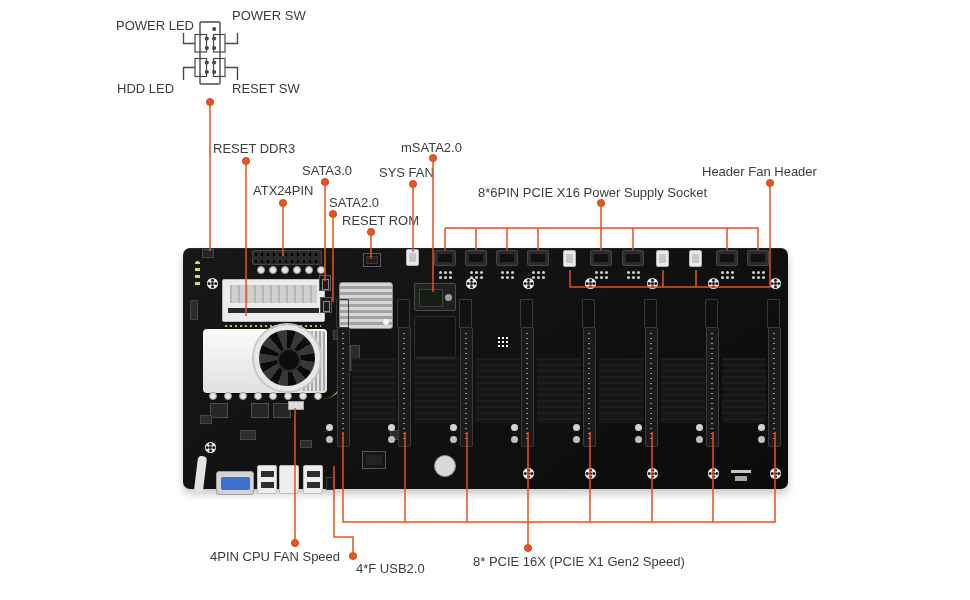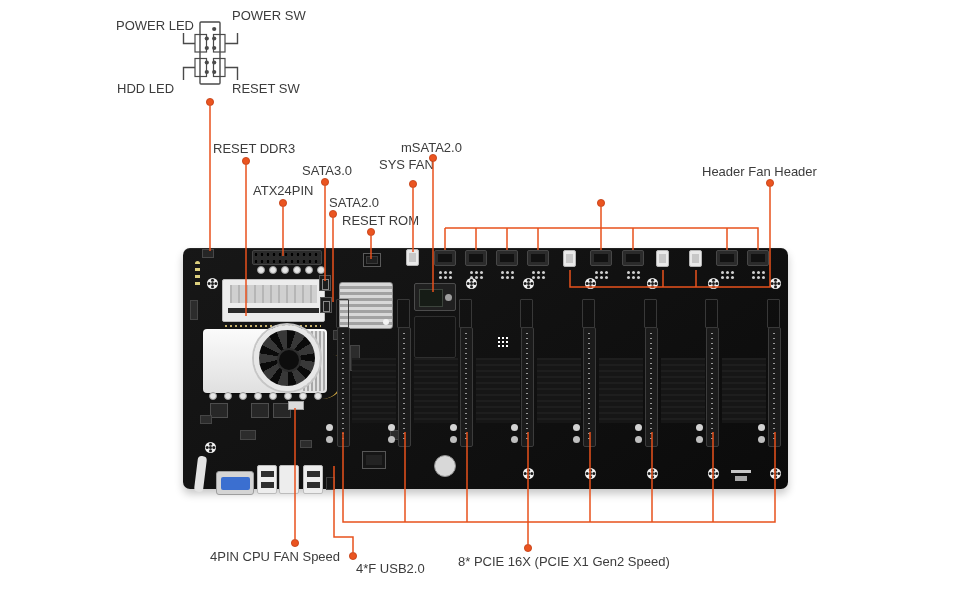--- a/index.html
+++ b/index.html
@@ -257,18 +257,19 @@
   <div class="lbl" style="left:232px;top:9px">POWER SW</div>
   <div class="lbl" style="left:117px;top:82px">HDD LED</div>
   <div class="lbl" style="left:232px;top:82px">RESET SW</div>
 
   <div class="lbl" style="left:213px;top:142px">RESET DDR3</div>
   <div class="lbl" style="left:302px;top:164px">SATA3.0</div>
   <div class="lbl" style="left:253px;top:184px">ATX24PIN</div>
   <div class="lbl" style="left:329px;top:196px">SATA2.0</div>
   <div class="lbl" style="left:342px;top:214px">RESET ROM</div>
   <div class="lbl" style="left:401px;top:141px">mSATA2.0</div>
-  <div class="lbl" style="left:379px;top:158px">SYS FAN</div>
+  <div class="lbl" style="left:379px;top:166px">SYS FAN</div>
+  <div class="lbl" style="left:478px;top:186px">8*6PIN PCIE X16 Power Supply Socket</div>
   <div class="lbl" style="left:702px;top:165px">Header Fan Header</div>
   <div class="lbl" style="left:210px;top:550px">4PIN CPU FAN Speed</div>
   <div class="lbl" style="left:356px;top:562px">4*F USB2.0</div>
-  <div class="lbl" style="left:458px;top:555px">8* PCIE 16X (PCIE X1 Gen2 Speed)</div>
+  <div class="lbl" style="left:473px;top:555px">8* PCIE 16X (PCIE X1 Gen2 Speed)</div>
 </div>
 
 </body></html>

